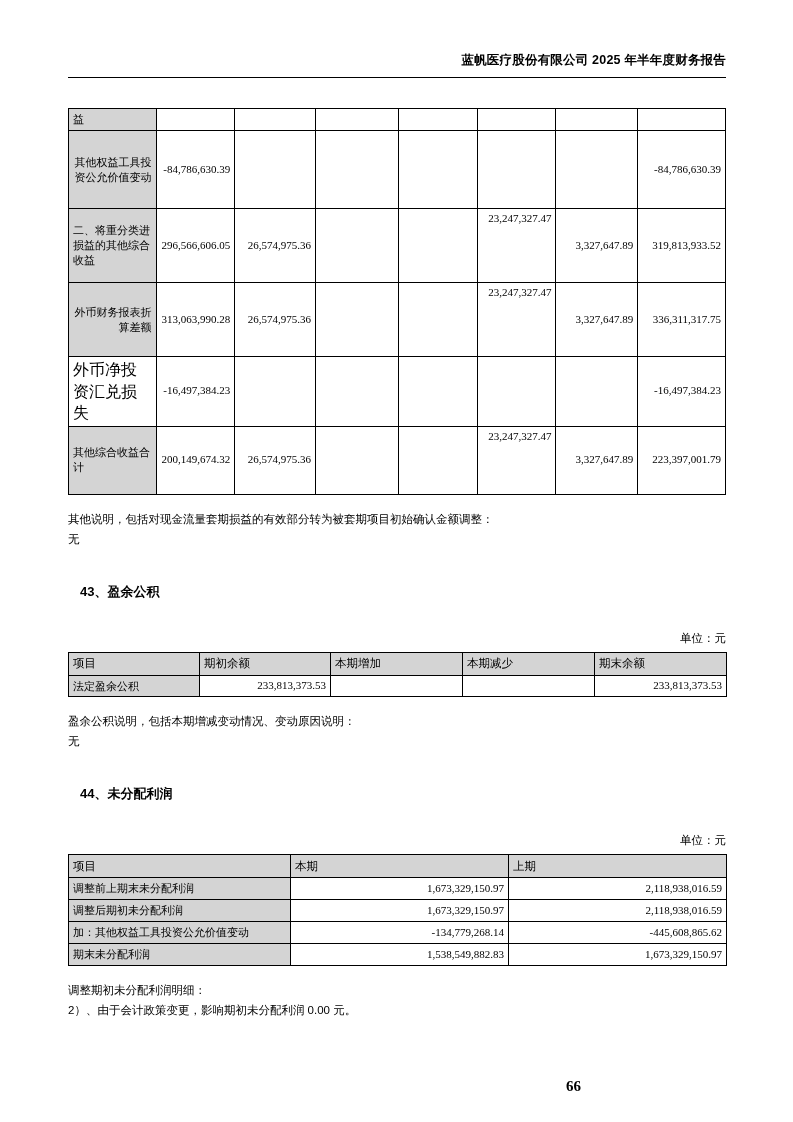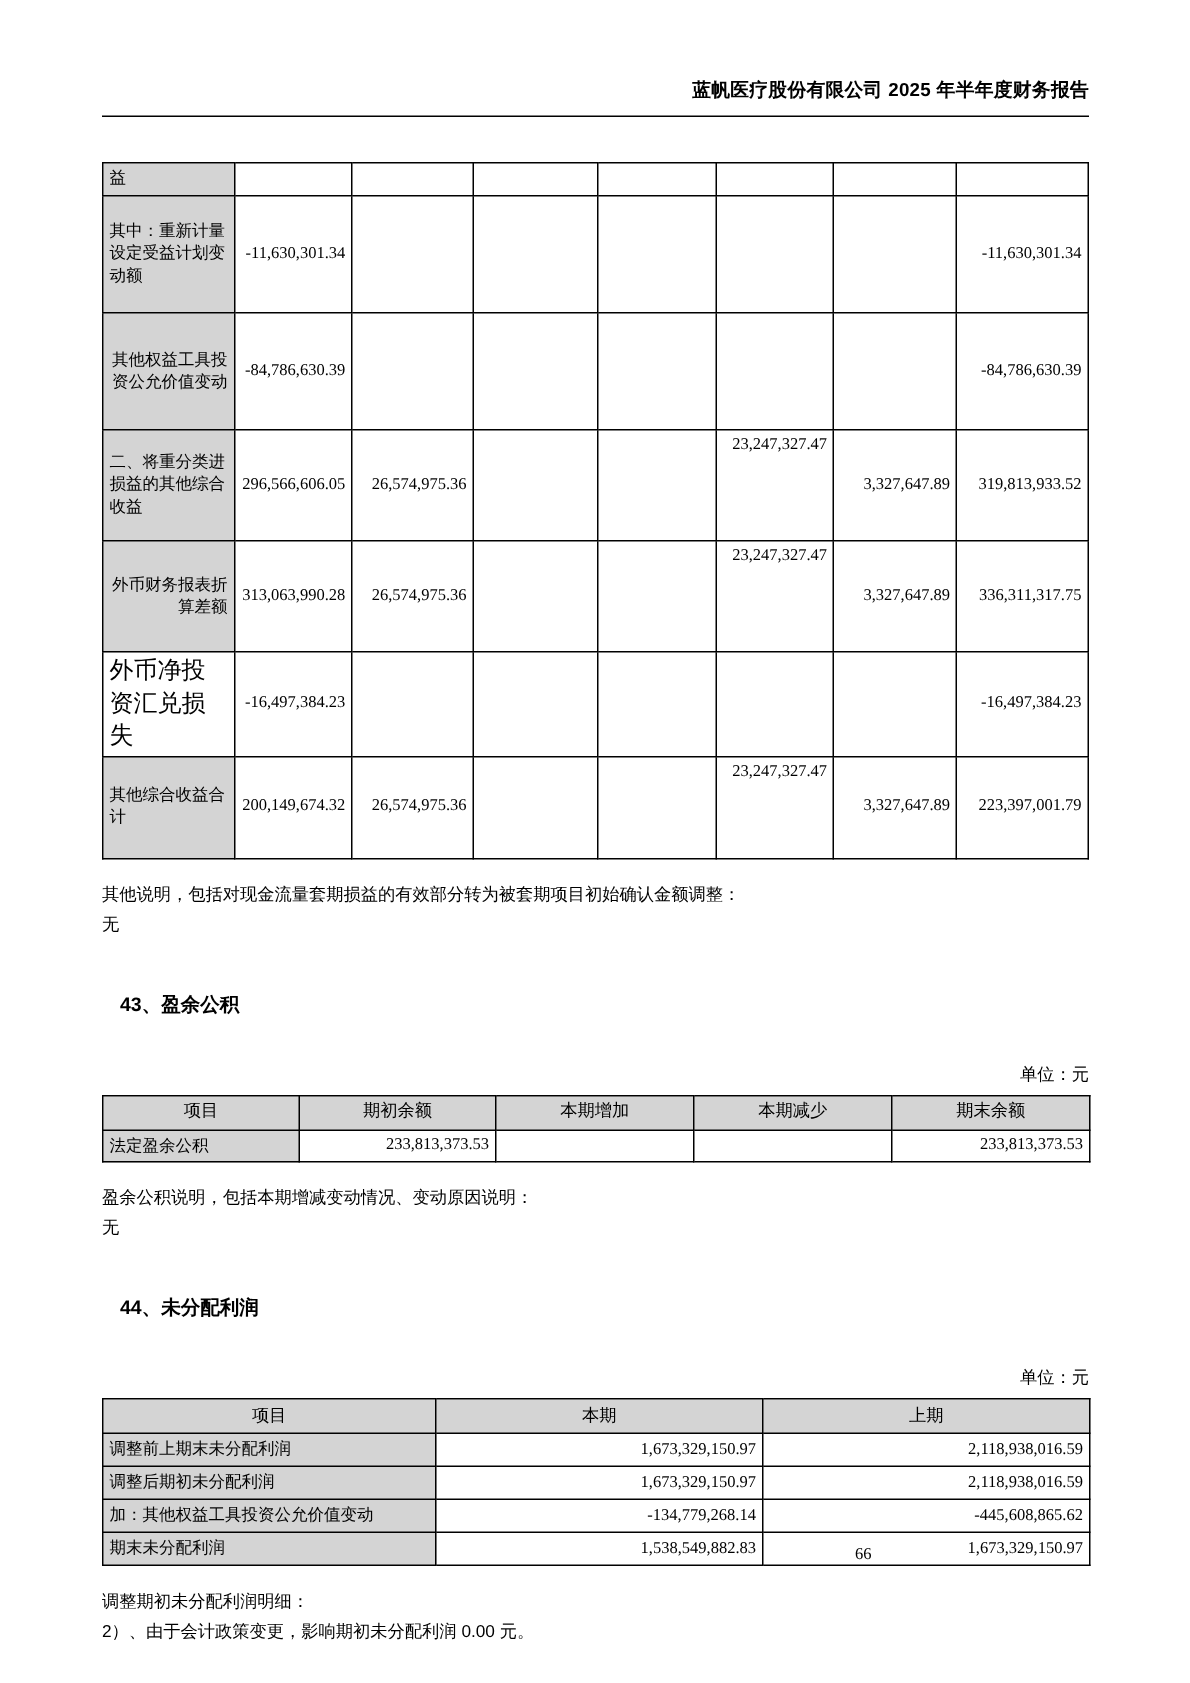--- a/index.html
+++ b/index.html
@@ -89,21 +89,21 @@
     font-family: "Liberation Serif", "DejaVu Serif", serif;
     font-size: 11px;
     line-height: 1.45;
   }
   .num-top {
     text-align: right;
     vertical-align: top;
   }
   .hdr-cell {
     background: #d4d4d4;
-    text-align: center;
+    text-align: left;
     font-family: "Liberation Sans", "DejaVu Sans", sans-serif;
     font-size: 11.5px;
     font-weight: normal;
   }
   .cell-right-ind {
     text-align: right;
   }
   .cell-left {
     text-align: left;
   }
@@ -132,23 +132,24 @@
     margin: 0;
   }
   .spacer-14 { height: 14px; }
   .spacer-18 { height: 18px; }
   .spacer-22 { height: 22px; }
   .spacer-6  { height: 6px; }
 
   .page-num {
     position: absolute;
     right: 68px;
-    top: 1030px;
+    top: 1078px;
     font-family: "Liberation Serif", "DejaVu Serif", serif;
-    font-size: 11px;
+    font-size: 15px;
+    font-weight: bold;
   }
 </style>
 </head>
 <body>
 
 <div class="page">
 
   <div class="doc-header">蓝帆医疗股份有限公司 2025 年半年度财务报告</div>
   <div class="header-rule"></div>
 
@@ -170,30 +171,20 @@
           <td class="lbl cell-left">益</td>
           <td class="num"></td>
           <td class="num"></td>
           <td class="num"></td>
           <td class="num"></td>
           <td class="num"></td>
           <td class="num"></td>
           <td class="num"></td>
         </tr>
 
-        <tr style="height:78px">
-          <td class="lbl cell-left">其中：重新计量设定受益计划变动额</td>
-          <td class="num">-11,630,301.34</td>
-          <td class="num"></td>
-          <td class="num"></td>
-          <td class="num"></td>
-          <td class="num"></td>
-          <td class="num"></td>
-          <td class="num">-11,630,301.34</td>
-        </tr>
 
         <tr style="height:78px">
           <td class="lbl cell-right-ind">其他权益工具投资公允价值变动</td>
           <td class="num">-84,786,630.39</td>
           <td class="num"></td>
           <td class="num"></td>
           <td class="num"></td>
           <td class="num"></td>
           <td class="num"></td>
           <td class="num">-84,786,630.39</td>

